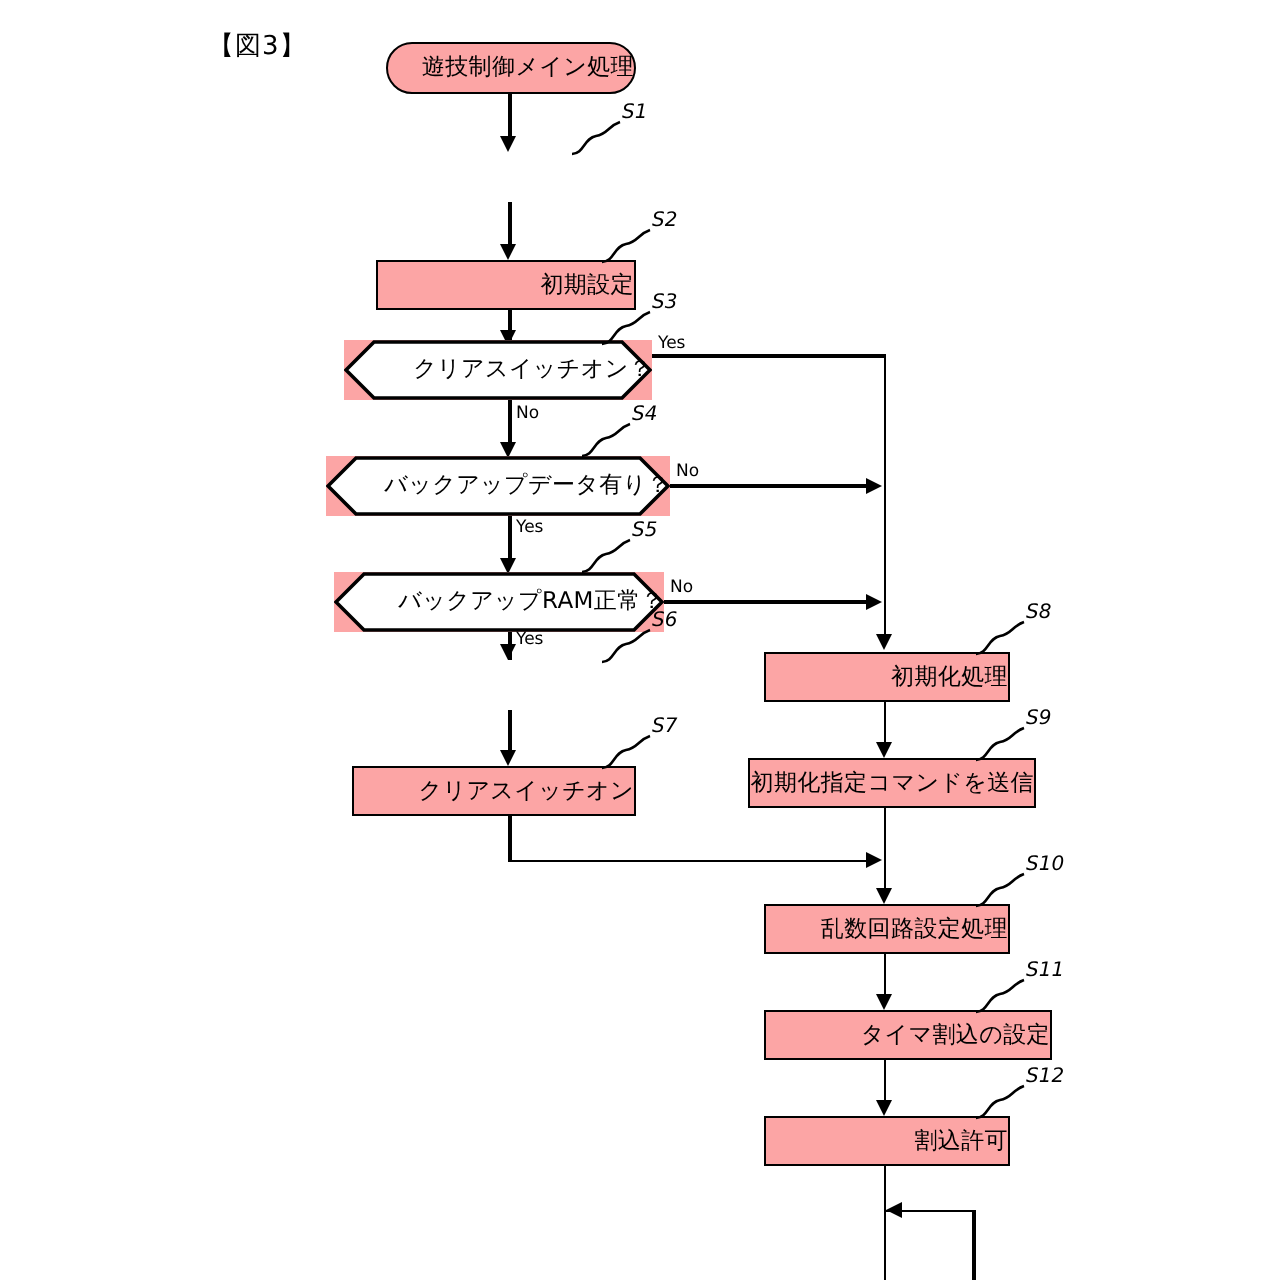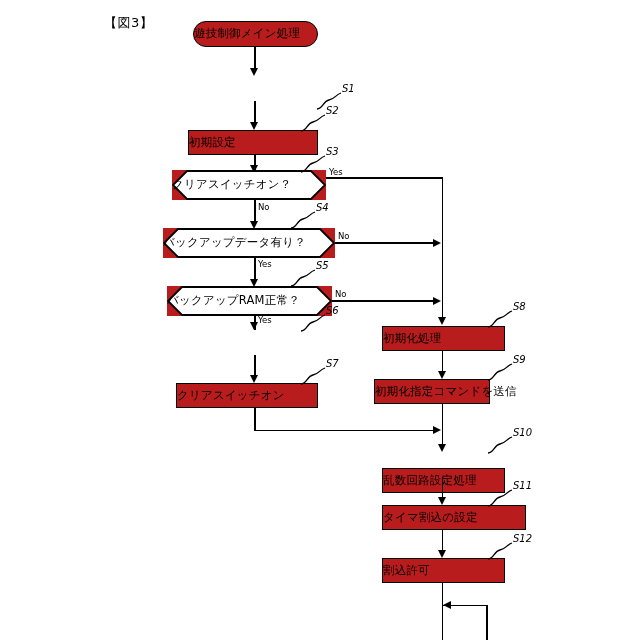--- a/index.html
+++ b/index.html
@@ -19,22 +19,22 @@
     letter-spacing:0.5px;
     white-space:nowrap;
   }
 
   
   .node{
     position:absolute;
     box-sizing:border-box;
     display:flex;
     align-items:center;
-    justify-content:flex-start;
-    background:#b91c1c;
+    justify-content:flex-end;
+    background:#fca5a5;
     font-size:11.5px;
     letter-spacing:0.2px;
     white-space:nowrap;
     line-height:1;
   }
   .proc{
     border:1.6px solid #000;
   }
   .term{
     border:1.6px solid #000;
@@ -104,21 +104,21 @@
 
   <div class="fig-title">【図3】</div>
 
   <div class="node term" style="left:193px;top:21px;width:125px;height:26px;">
     <span>遊技制御メイン処理</span>
   </div>
 
   <div class="ln lnv" style="left:254px;top:47px;height:22px;"></div>
   <div class="arrow arrow-d" style="left:250px;top:68px;"></div>
 
-  <div class="callout" style="left:316px;top:55px;margin-top:32px;">
+  <div class="callout" style="left:285px;top:55px;">
     <svg width="34" height="24" viewBox="0 0 34 24">
       <path d="M1 22 C7 22, 7 14, 13 13 C19 12, 19 8, 25 6" fill="none" stroke="#000" stroke-width="1.3"></path>
     </svg>
     <span class="code" style="left:26px;top:-3px;">S1</span>
   </div>
 
   <div class="ln lnv" style="left:254px;top:101px;height:22px;"></div>
   <div class="arrow arrow-d" style="left:250px;top:122px;"></div>
 
   <div class="node proc" style="left:188px;top:130px;width:130px;height:25px;">
@@ -235,34 +235,34 @@
   <div class="callout" style="left:487px;top:305px;">
     <svg width="34" height="24" viewBox="0 0 34 24">
       <path d="M1 22 C7 22, 7 14, 13 13 C19 12, 19 8, 25 6" fill="none" stroke="#000" stroke-width="1.3"></path>
     </svg>
     <span class="code" style="left:26px;top:-3px;">S8</span>
   </div>
 
   <div class="ln lnv" style="left:441.5px;top:351px;height:22px;"></div>
   <div class="arrow arrow-d" style="left:437.5px;top:371px;"></div>
 
-  <div class="node proc" style="left:374px;top:379px;width:116px;height:25px;">
+  <div class="node proc" style="left:374px;top:379px;width:144px;height:25px;">
     <span>初期化指定コマンドを送信</span>
   </div>
   <div class="callout" style="left:487px;top:358px;">
     <svg width="34" height="24" viewBox="0 0 34 24">
       <path d="M1 22 C7 22, 7 14, 13 13 C19 12, 19 8, 25 6" fill="none" stroke="#000" stroke-width="1.3"></path>
     </svg>
     <span class="code" style="left:26px;top:-3px;">S9</span>
   </div>
 
   <div class="ln lnv" style="left:441.5px;top:404px;height:44px;"></div>
   <div class="arrow arrow-d" style="left:437.5px;top:444px;"></div>
 
-  <div class="node proc" style="left:382px;top:452px;width:123px;height:25px;margin-top:16px;">
+  <div class="node proc" style="left:382px;top:452px;width:123px;height:25px;">
     <span>乱数回路設定処理</span>
   </div>
   <div class="callout" style="left:487px;top:431px;">
     <svg width="34" height="24" viewBox="0 0 34 24">
       <path d="M1 22 C7 22, 7 14, 13 13 C19 12, 19 8, 25 6" fill="none" stroke="#000" stroke-width="1.3"></path>
     </svg>
     <span class="code" style="left:26px;top:-3px;">S10</span>
   </div>
 
   <div class="ln lnv" style="left:441.5px;top:477px;height:22px;"></div>

